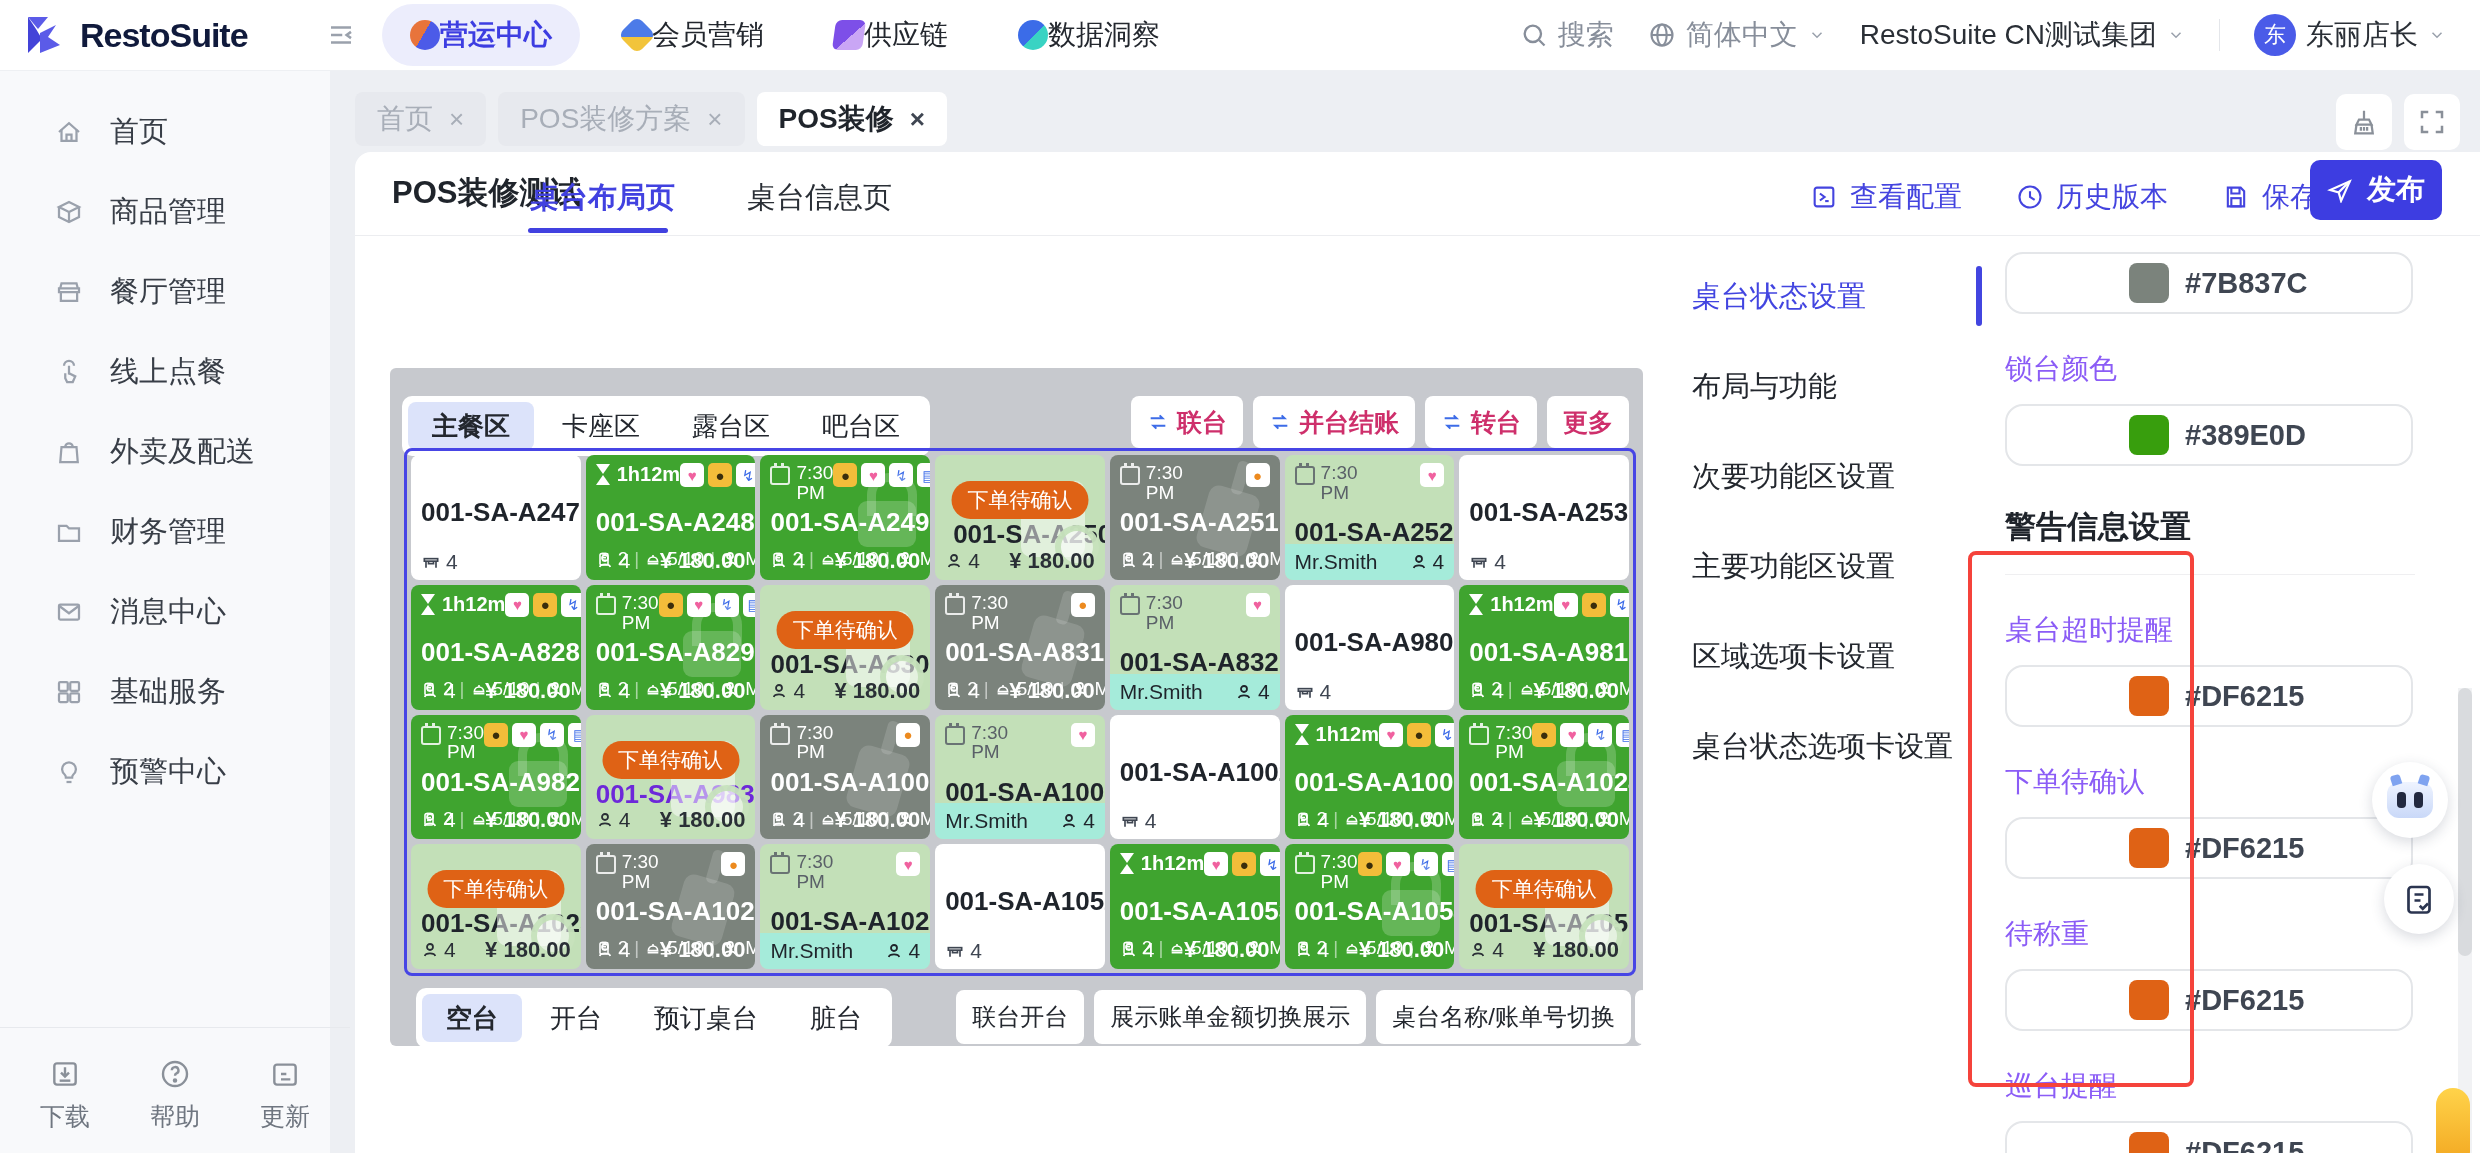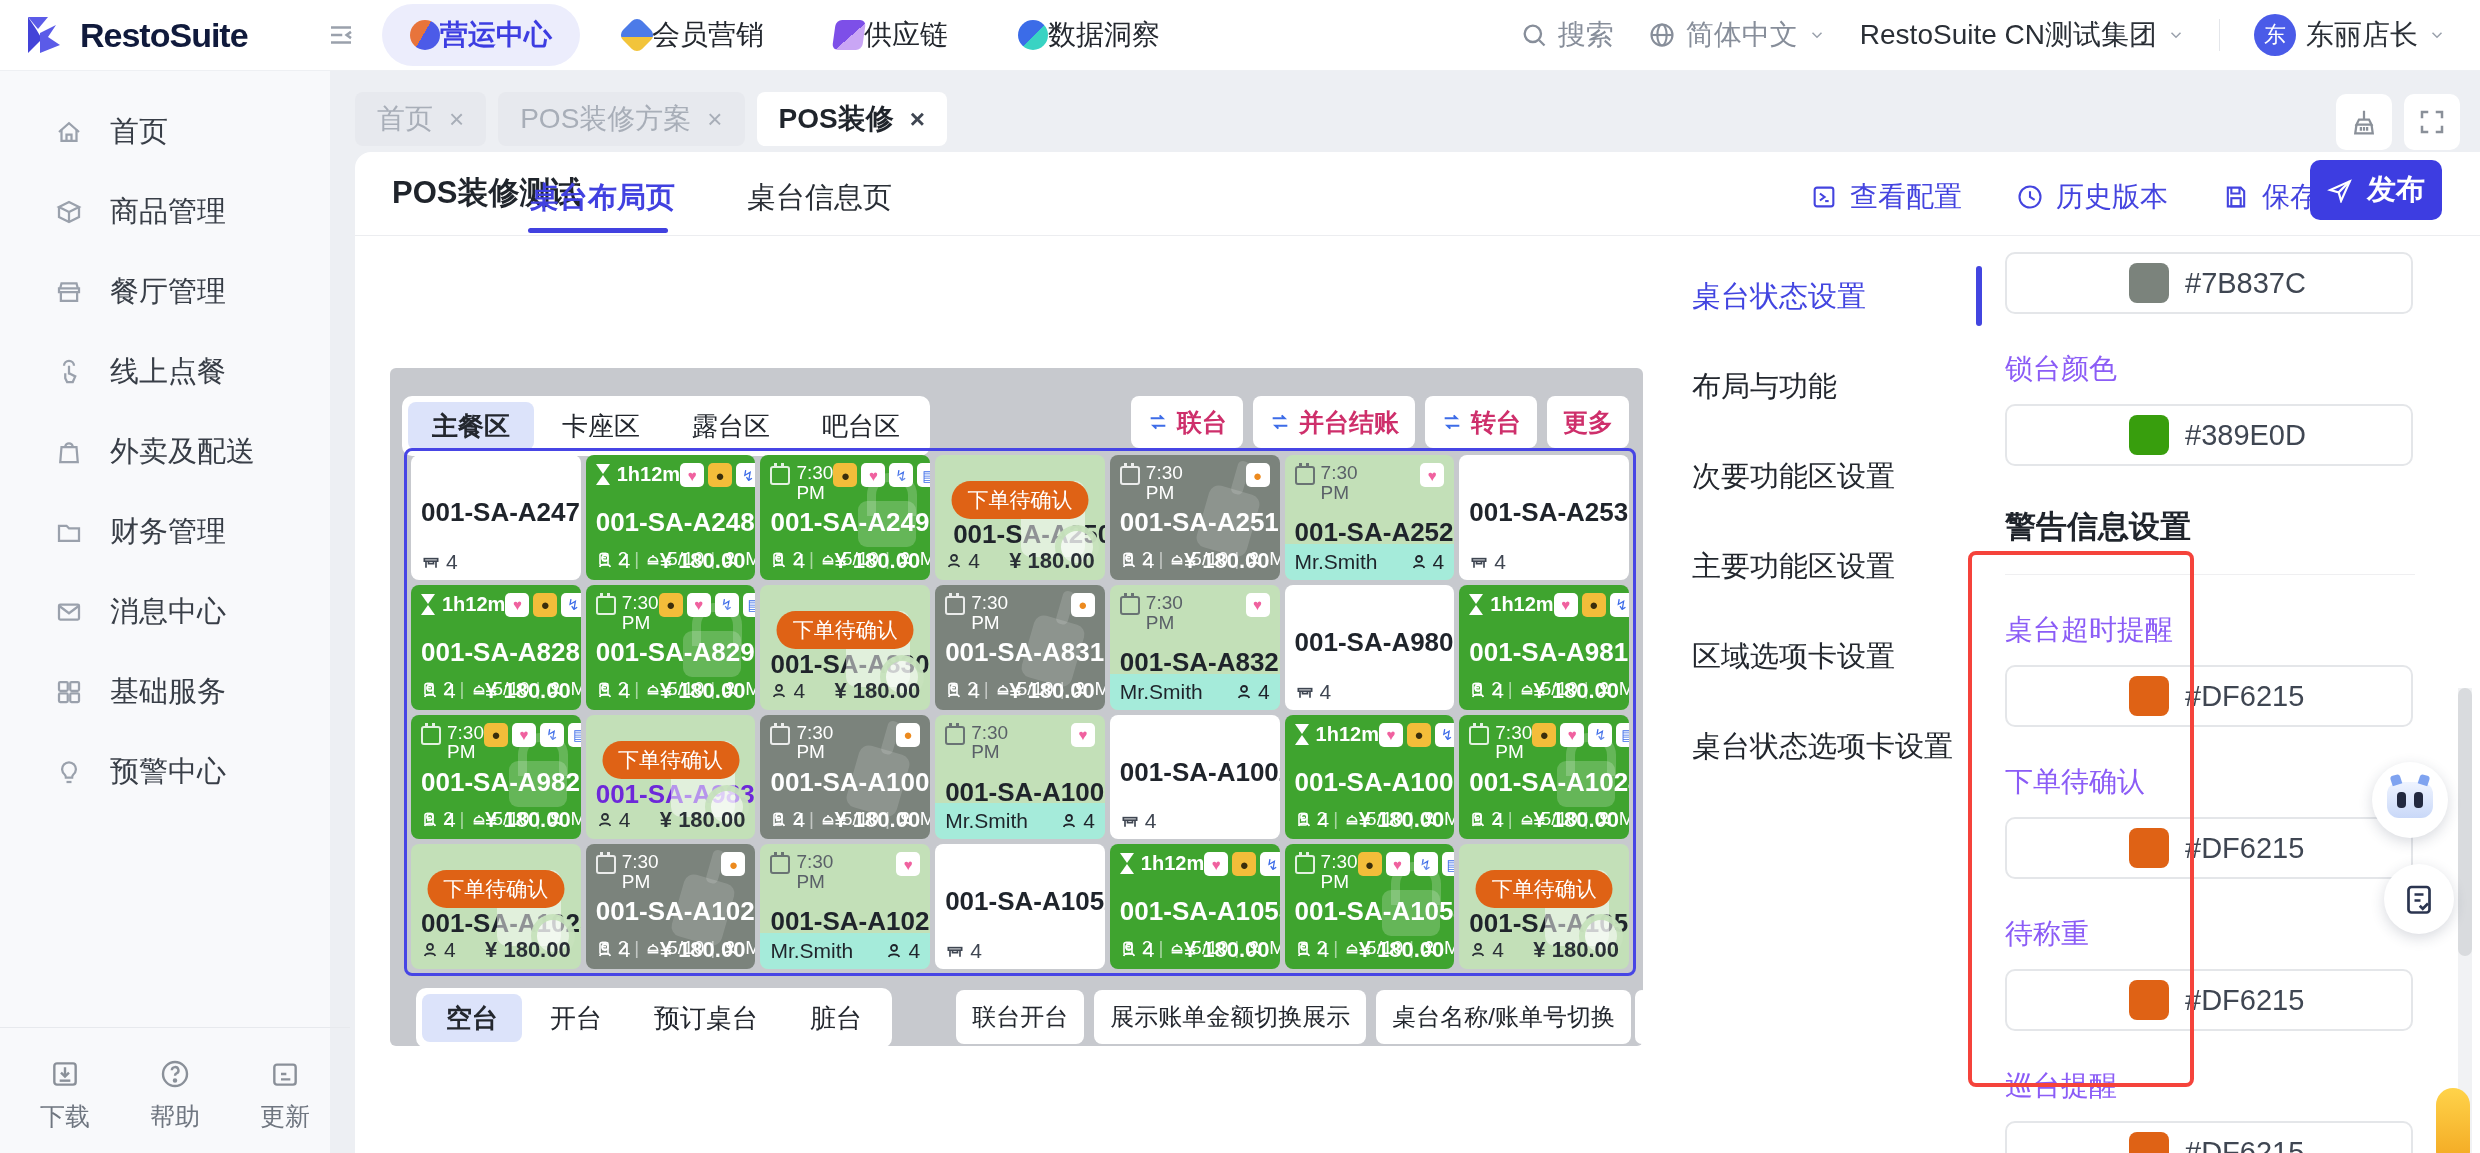--- a/index.html
+++ b/index.html
@@ -109,22 +109,22 @@
   .hg::after{content:"";position:absolute;left:0;bottom:0;border:7.5px solid transparent;border-bottom:10px solid currentColor;}
   .cal{position:relative;width:16px;height:15px;border:2px solid currentColor;border-radius:3px;margin-top:3px;opacity:.85;}
   .cal::before{content:"";position:absolute;left:2px;top:-5px;width:3px;height:4px;background:currentColor;box-shadow:7px 0 0 currentColor;}
 
   
   .menu-item{height:90px;display:flex;align-items:center;font-size:29px;color:#23272E;cursor:pointer;}
   .menu-item.active{color:#4245E0;}
   #menu-indicator{width:6px;height:60px;background:#4245E0;border-radius:3px;}
   .set-label{font-size:28px;color:#8b5cf6;}
   .set-heading{font-size:31px;font-weight:bold;color:#1F242B;}
-  .color-input{width:408px;height:62px;border:2px solid #E4E6E9;border-radius:10px;background:#fff;
-               display:flex;align-items:center;box-sizing:border-box;cursor:pointer;}
+  .color-input{width:408px;height:62px;border:2px solid #E4E6E9;border-radius:18px;background:#fff;
+               display:flex;align-items:center;box-sizing:border-box;cursor:pointer;font-weight:bold;}
   .swatch{width:40px;height:40px;border-radius:8px;margin-left:122px;}
   .hexval{font-size:29px;color:#3F4652;margin-left:16px;}
   #warn-divider{width:410px;height:1px;background:#EFEFF1;}
   #highlight-box{border:4px solid #F5433B;border-radius:8px;background:transparent;pointer-events:none;z-index:6;}
 
   
   .float-circle{border-radius:50%;background:#fff;box-shadow:0 4px 14px rgba(40,50,80,.18);
                 display:flex;align-items:center;justify-content:center;cursor:pointer;z-index:7;}
   #robot-face{position:relative;width:46px;height:36px;border-radius:12px;background:linear-gradient(#EFF4FF,#C9D8F8);}
   #robot-face::before,#robot-face::after{content:"";position:absolute;top:10px;width:9px;height:16px;border-radius:4px;background:#23293F;}

